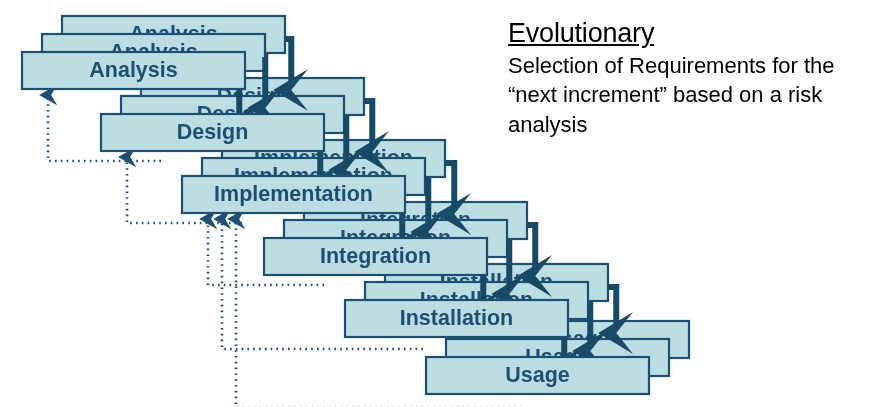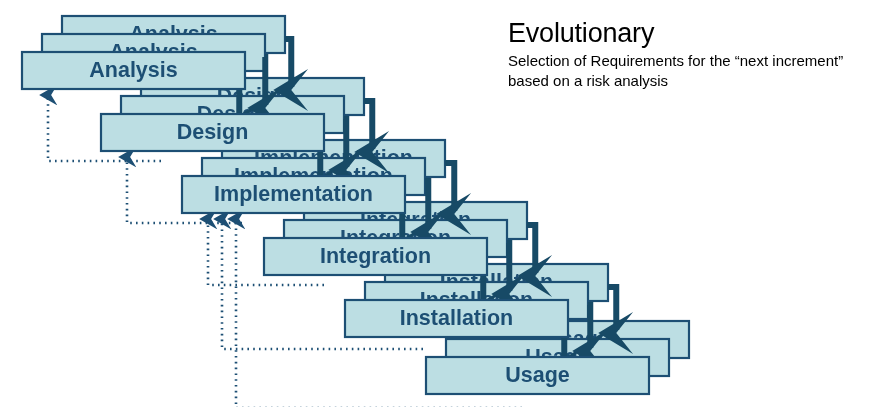--- a/index.html
+++ b/index.html
@@ -1,22 +1,22 @@
 <!DOCTYPE html>
 <html><head>
 <meta charset="utf-8">
 <style>
   html,body{margin:0;padding:0;background:#ffffff;}
   body{width:881px;height:407px;overflow:hidden;
        font-family:"Liberation Sans","DejaVu Sans",sans-serif;}
   #canvas{position:relative;width:881px;height:407px;background:#fff;}
   #diagram{position:absolute;left:0;top:0;width:881px;height:407px;}
   .note{position:absolute;left:508px;top:18px;width:360px;}
-  .note-title{font-size:27px;color:#000;line-height:1.12;letter-spacing:-0.2px;}
-  .note-body{font-size:15px;color:#000;line-height:1.33;margin-top:3px;}
+  .note-title{font-size:27px;color:#000;line-height:1.12;letter-spacing:-0.2px;text-decoration:underline;}
+  .note-body{font-size:22px;color:#000;line-height:1.33;margin-top:3px;}
   .boxlabel{font-family:"Liberation Sans","DejaVu Sans",sans-serif;
             font-weight:bold;fill:#1d4f74;}
 </style>
 </head>
 <body>
 
 <div id="canvas">
 
   <svg id="diagram" viewBox="0 0 881 407">
     <defs>

